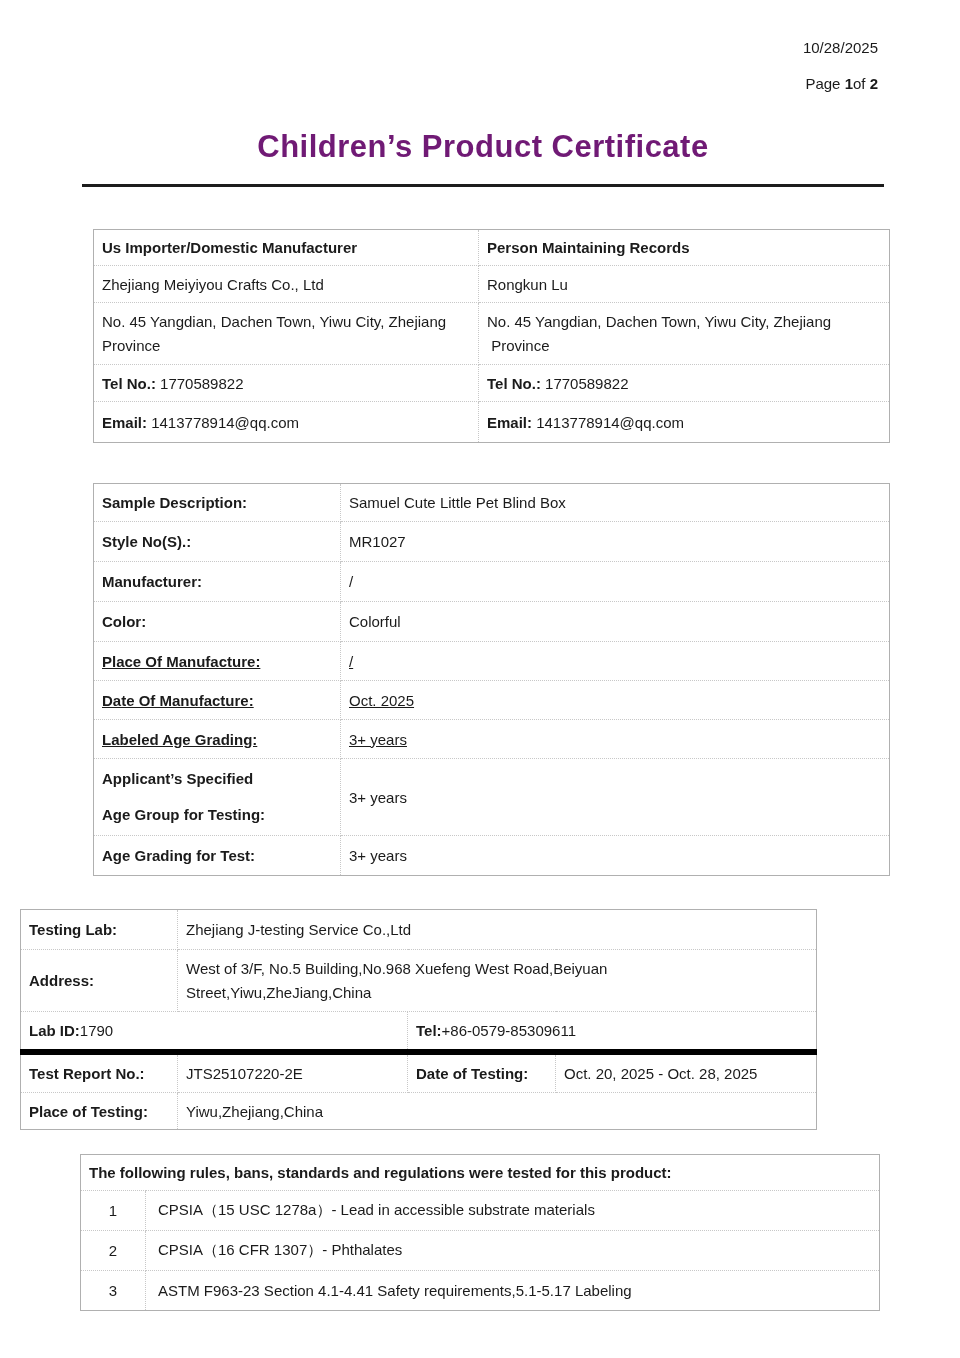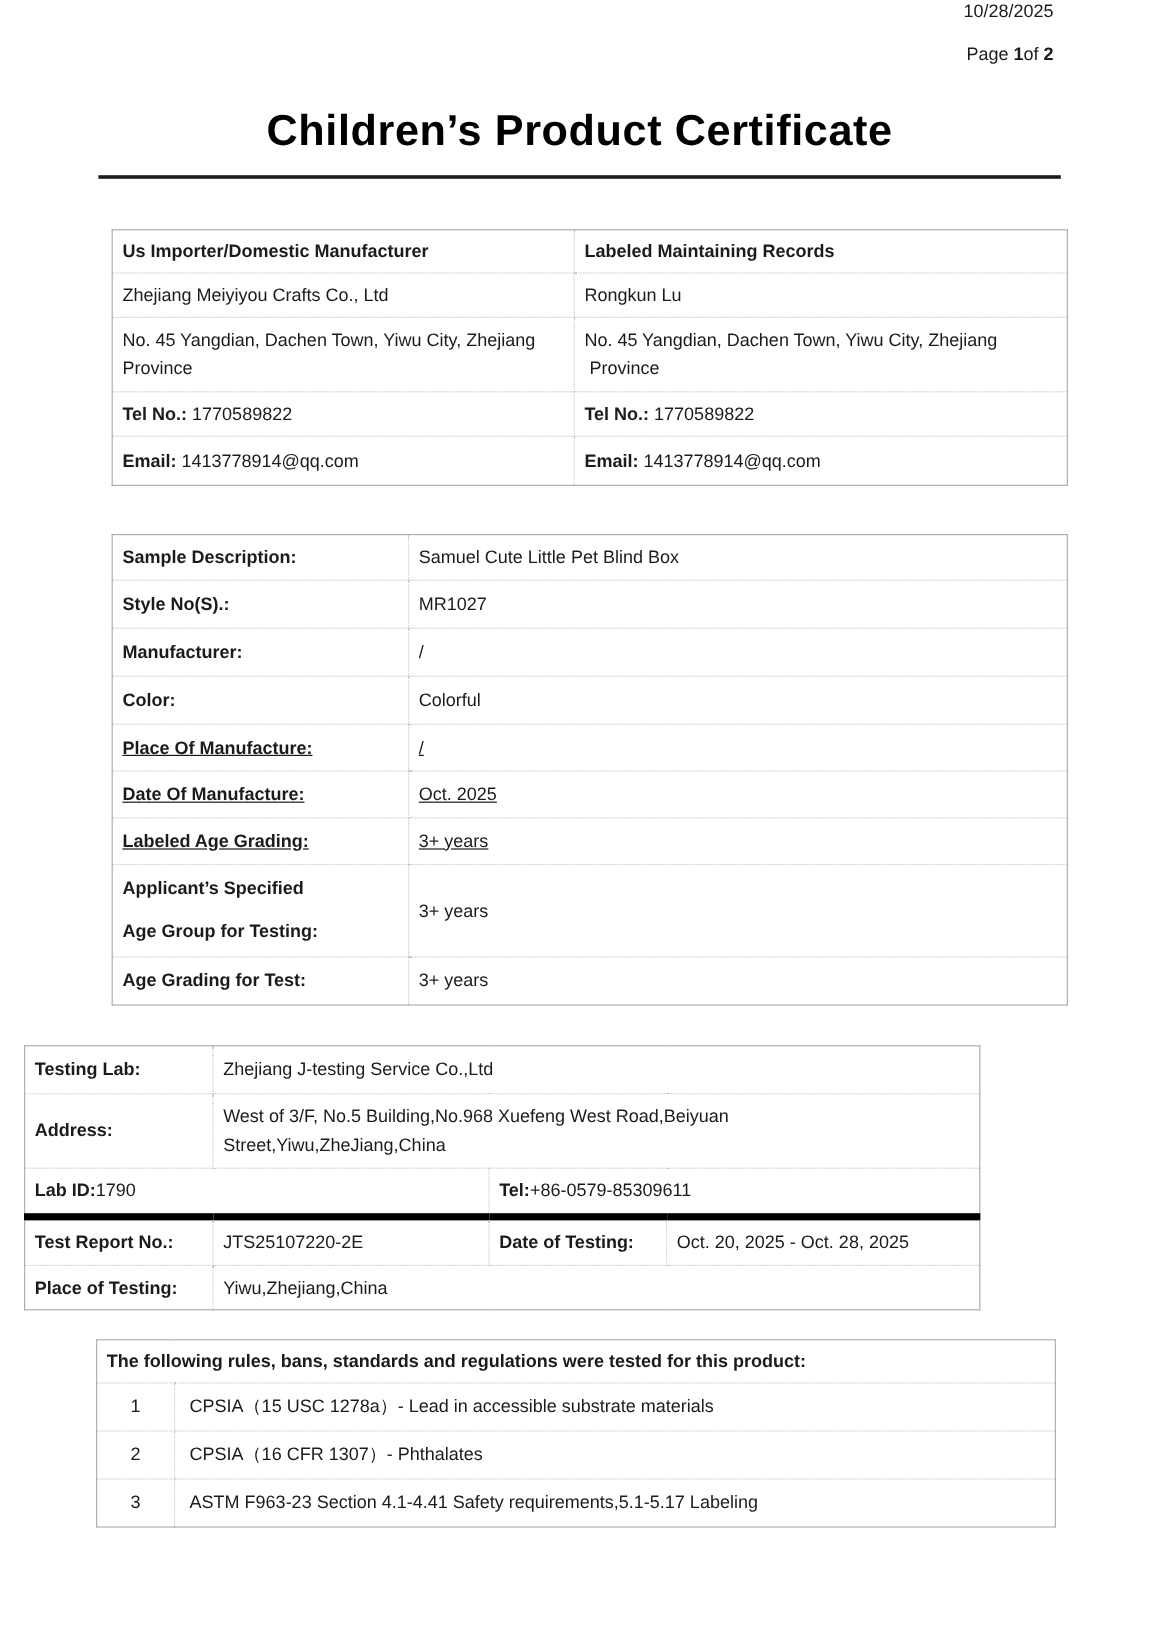--- a/index.html
+++ b/index.html
@@ -2,26 +2,26 @@
 <html><head>
 <meta charset="utf-8">
 <style>
   html,body { margin:0; padding:0; }
   body {
     width:960px; min-height:1358px; background:#ffffff;
     font-family:"Liberation Sans", sans-serif;
     font-size:15px; color:#1b1b1b;
   }
   .right-block { text-align:right; margin-right:82px; line-height:19px; }
-  .date-line { }
+  .date-line { padding-top:38px; }
   .page-line { margin-top:17px; }
   .b { font-weight:bold; }
   .title {
-    font-size:36px; font-weight:bold; letter-spacing:0.5px;
-    text-align:center; margin:37px 76px 0 82px; line-height:33px; color:#000000;
+    font-size:31px; font-weight:bold; letter-spacing:0.5px;
+    text-align:center; margin:37px 76px 0 82px; line-height:33px; color:#701a75;
   }
   .rule { height:3px; background:#1c1c1c; width:802px; margin:21px 0 0 82px; }
 
   table.t { border-collapse:collapse; table-layout:fixed; border:1px solid #b0b0b0; }
   table.t td { border:1px dotted #c8c8c8; padding:2px 8px; vertical-align:middle; overflow:hidden; }
   .t1, .t2, .t3 { margin-left:93px; width:797px; }
   .t1 { margin-top:42px; }
   .t2 { margin-top:40px; }
   .t3 { margin-top:33px;margin-left:20px; }
   .t4 { margin-top:24px; margin-left:80px; width:800px; border-bottom:none; }
@@ -55,21 +55,21 @@
   <div class="rule"></div>
 
   <table class="t t1">
     <colgroup>
         <col style="width:385px">
         <col>
       </colgroup>
     <tbody>
       <tr class="r36">
         <td class="b">Us Importer/Domestic Manufacturer</td>
-        <td class="b rcol">Labeled Maintaining Records</td>
+        <td class="b rcol">Person Maintaining Records</td>
       </tr>
       <tr class="r37">
         <td>Zhejiang Meiyiyou Crafts Co., Ltd</td>
         <td class="rcol">Rongkun Lu</td>
       </tr>
       <tr class="r62">
         <td class="prew">No. 45 Yangdian, Dachen Town, Yiwu City, Zhejiang
 Province</td>
         <td class="prew rcol">No. 45 Yangdian, Dachen Town, Yiwu City, Zhejiang
  Province</td>

